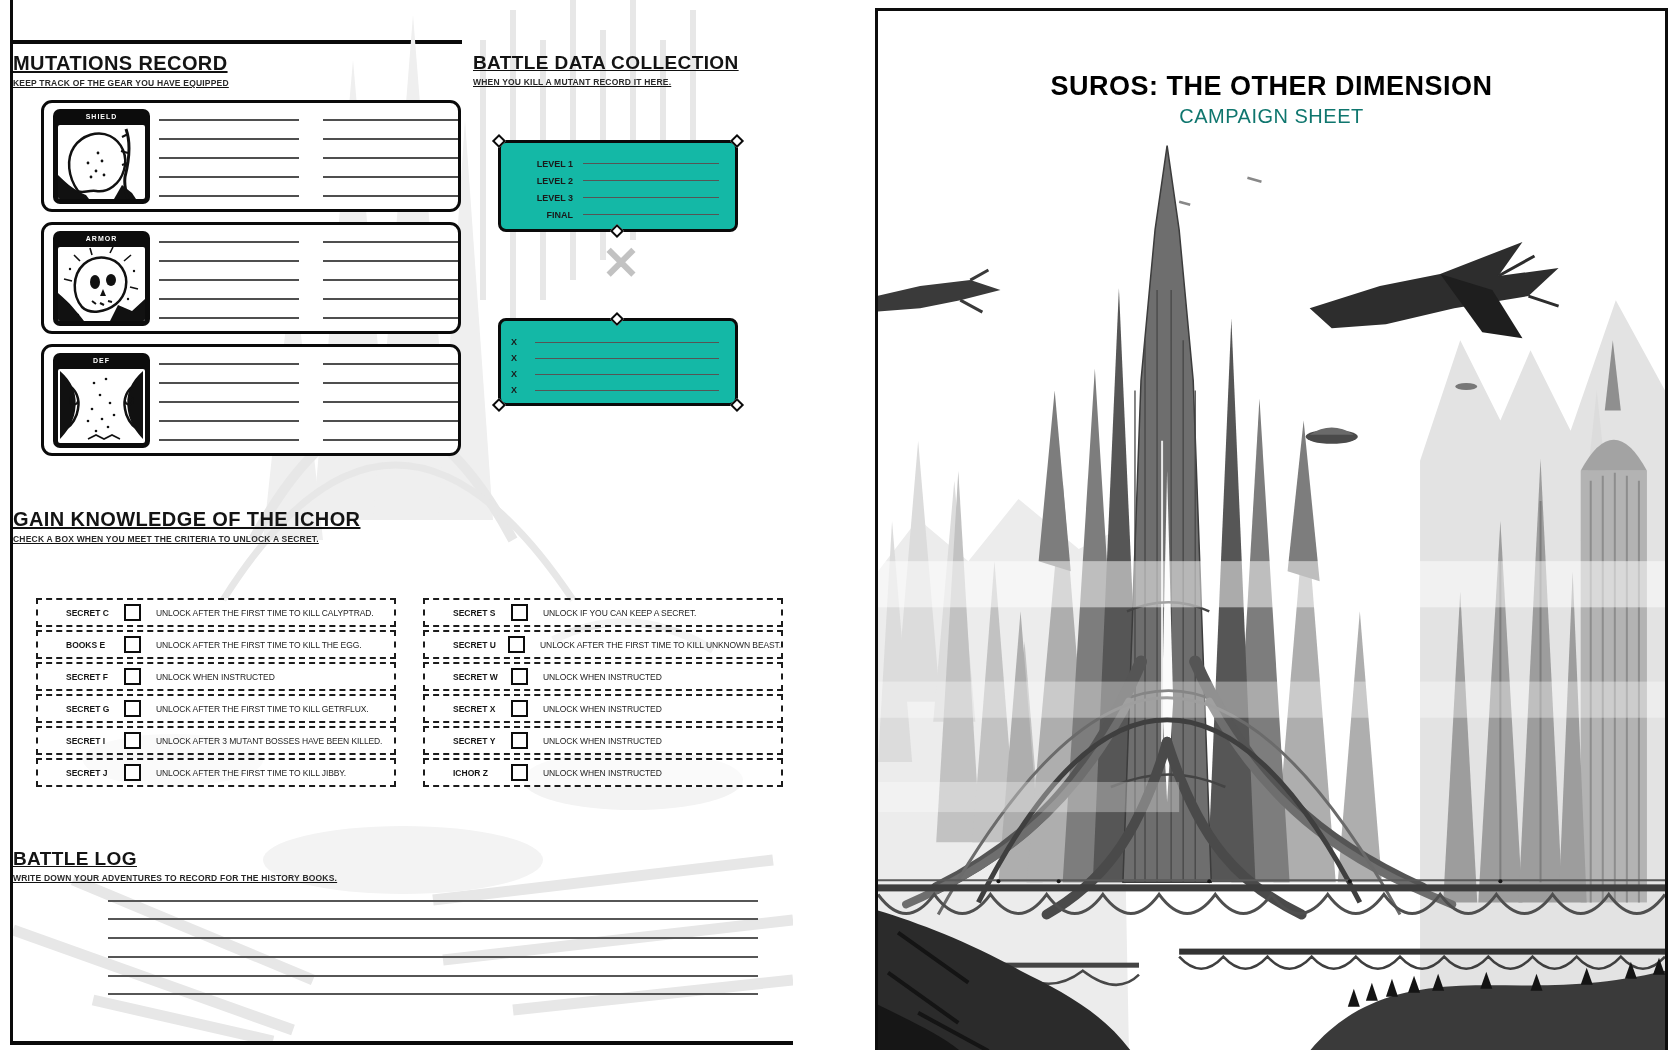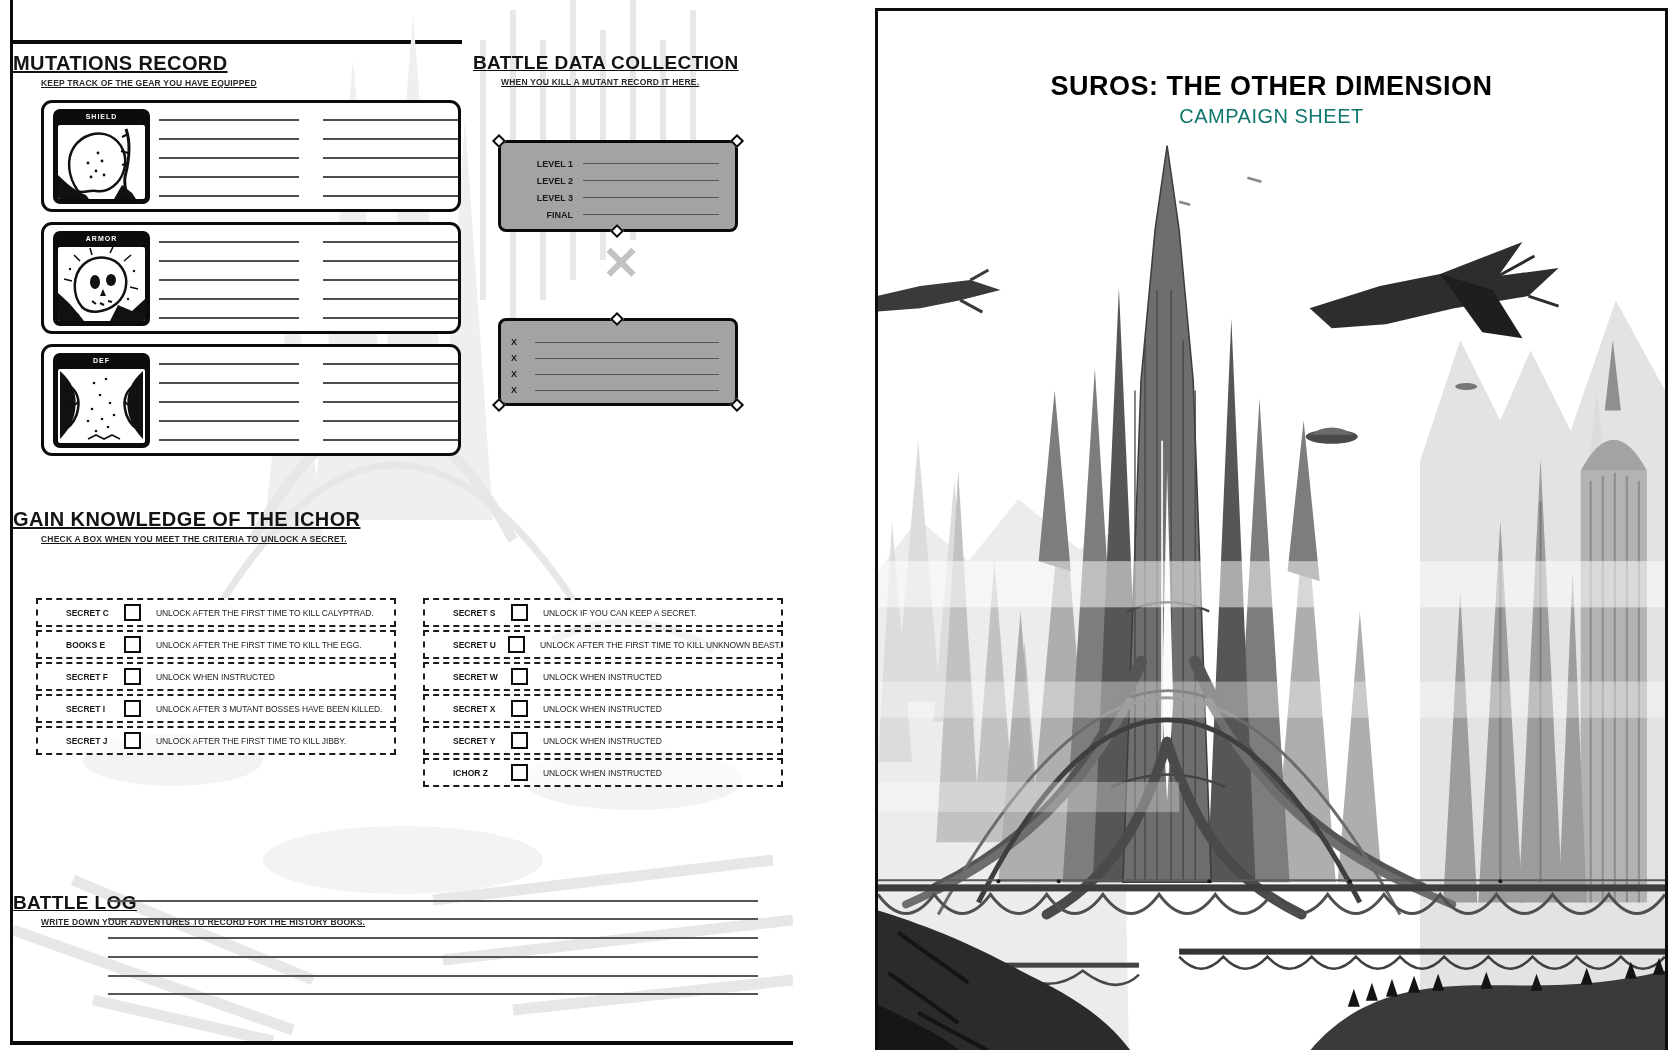--- a/index.html
+++ b/index.html
@@ -8,37 +8,37 @@
 
   
   .page-left{position:absolute;left:10px;top:0;width:780px;height:1041px;
     border-left:3px solid #0a0a0a;border-bottom:4px solid #0a0a0a;background:#fff;}
   .page-left .top-edge{position:absolute;left:-3px;top:40px;width:452px;height:4px;background:#0a0a0a;}
 
   .wm{position:absolute;inset:0;pointer-events:none;}
 
   .hgroup{position:absolute;text-decoration:underline;}
   .h1{font-weight:bold;font-size:20px;letter-spacing:.4px;color:#141414;}
-  .h2{font-weight:bold;font-size:8.5px;letter-spacing:.2px;color:#2a2a2a;margin-top:3px;padding-left:28px;}
+  .h2{font-weight:bold;font-size:8.5px;letter-spacing:.2px;color:#2a2a2a;margin-top:3px;}
 
   
   .gear-box{position:absolute;left:28px;width:420px;height:112px;background:#fff;
     border:3.5px solid #0a0a0a;border-radius:11px;box-sizing:border-box;}
   .gear-card{position:absolute;left:9px;top:6px;width:97px;height:95px;background:#0c0c0c;
     border-radius:7px;overflow:hidden;}
   .gear-card .glabel{display:block;text-align:center;color:#fff;font-weight:bold;
     font-size:7px;letter-spacing:1px;padding-top:4px;}
   .gear-art{position:absolute;left:5px;top:16px;width:87px;height:74px;background:#fff;border-radius:2px;}
   .lines{position:absolute;top:16px;bottom:12px;display:flex;flex-direction:column;justify-content:space-between;}
   .lines.c1{left:115px;width:140px;}
   .lines.c2{left:279px;width:135px;}
   .wline{height:0;border-top:2px solid #4f4f4f;}
 
   
-  .bd-box{position:absolute;left:485px;width:240px;background:#a3a3a3;
+  .bd-box{position:absolute;left:485px;width:240px;background:#14b8a6;
     border:3px solid #0a0a0a;border-radius:8px;box-sizing:border-box;}
   .diamond{position:absolute;width:10px;height:10px;background:#fff;border:2.5px solid #0a0a0a;
     transform:rotate(45deg);box-sizing:border-box;}
   .bd-row{display:flex;align-items:center;height:17px;padding:0 16px 0 10px;}
   .bd-label{font-weight:bold;font-size:9px;color:#1a1a1a;width:62px;text-align:right;
     padding-right:10px;white-space:nowrap;}
   .bd-label.xl{width:18px;text-align:left;padding-right:6px;}
   .bd-line{flex:1;border-top:1.8px solid #555;height:0;}
   .x-divider{position:absolute;left:578px;top:240px;width:60px;text-align:center;
     font-size:46px;color:#c2c2c2;font-weight:bold;line-height:1;}
@@ -272,20 +272,25 @@
       <span class="slabel">BOOKS E</span>
       <span class="scheck"></span>
       <span class="stext">UNLOCK AFTER THE FIRST TIME TO KILL THE EGG.</span>
     </div>
     <div class="srow">
       <span class="slabel">SECRET F</span>
       <span class="scheck"></span>
       <span class="stext">UNLOCK WHEN INSTRUCTED</span>
     </div>
     <div class="srow">
+      <span class="slabel">SECRET G</span>
+      <span class="scheck"></span>
+      <span class="stext">UNLOCK AFTER THE FIRST TIME TO KILL GETRFLUX.</span>
+    </div>
+    <div class="srow">
       <span class="slabel">SECRET I</span>
       <span class="scheck"></span>
       <span class="stext">UNLOCK AFTER 3 MUTANT BOSSES HAVE BEEN KILLED.</span>
     </div>
     <div class="srow">
       <span class="slabel">SECRET J</span>
       <span class="scheck"></span>
       <span class="stext">UNLOCK AFTER THE FIRST TIME TO KILL JIBBY.</span>
     </div>
   </div>
@@ -317,21 +322,21 @@
       <span class="stext">UNLOCK WHEN INSTRUCTED</span>
     </div>
     <div class="srow">
       <span class="slabel">ICHOR Z</span>
       <span class="scheck"></span>
       <span class="stext">UNLOCK WHEN INSTRUCTED</span>
     </div>
   </div>
 
   <div class="hgroup" style="left:0;top:848px;width:780px;">
-    <div class="h1" style="font-size:19px;margin-top:44px;">BATTLE LOG</div>
+    <div class="h1" style="font-size:19px;">BATTLE LOG</div>
     <div class="h2">WRITE DOWN YOUR ADVENTURES TO RECORD FOR THE HISTORY BOOKS.</div>
   </div>
   <div class="bl-line" style="top:900px;"></div>
   <div class="bl-line" style="top:918px;"></div>
   <div class="bl-line" style="top:937px;"></div>
   <div class="bl-line" style="top:956px;"></div>
   <div class="bl-line" style="top:975px;"></div>
   <div class="bl-line" style="top:993px;"></div>
 </div>
 

